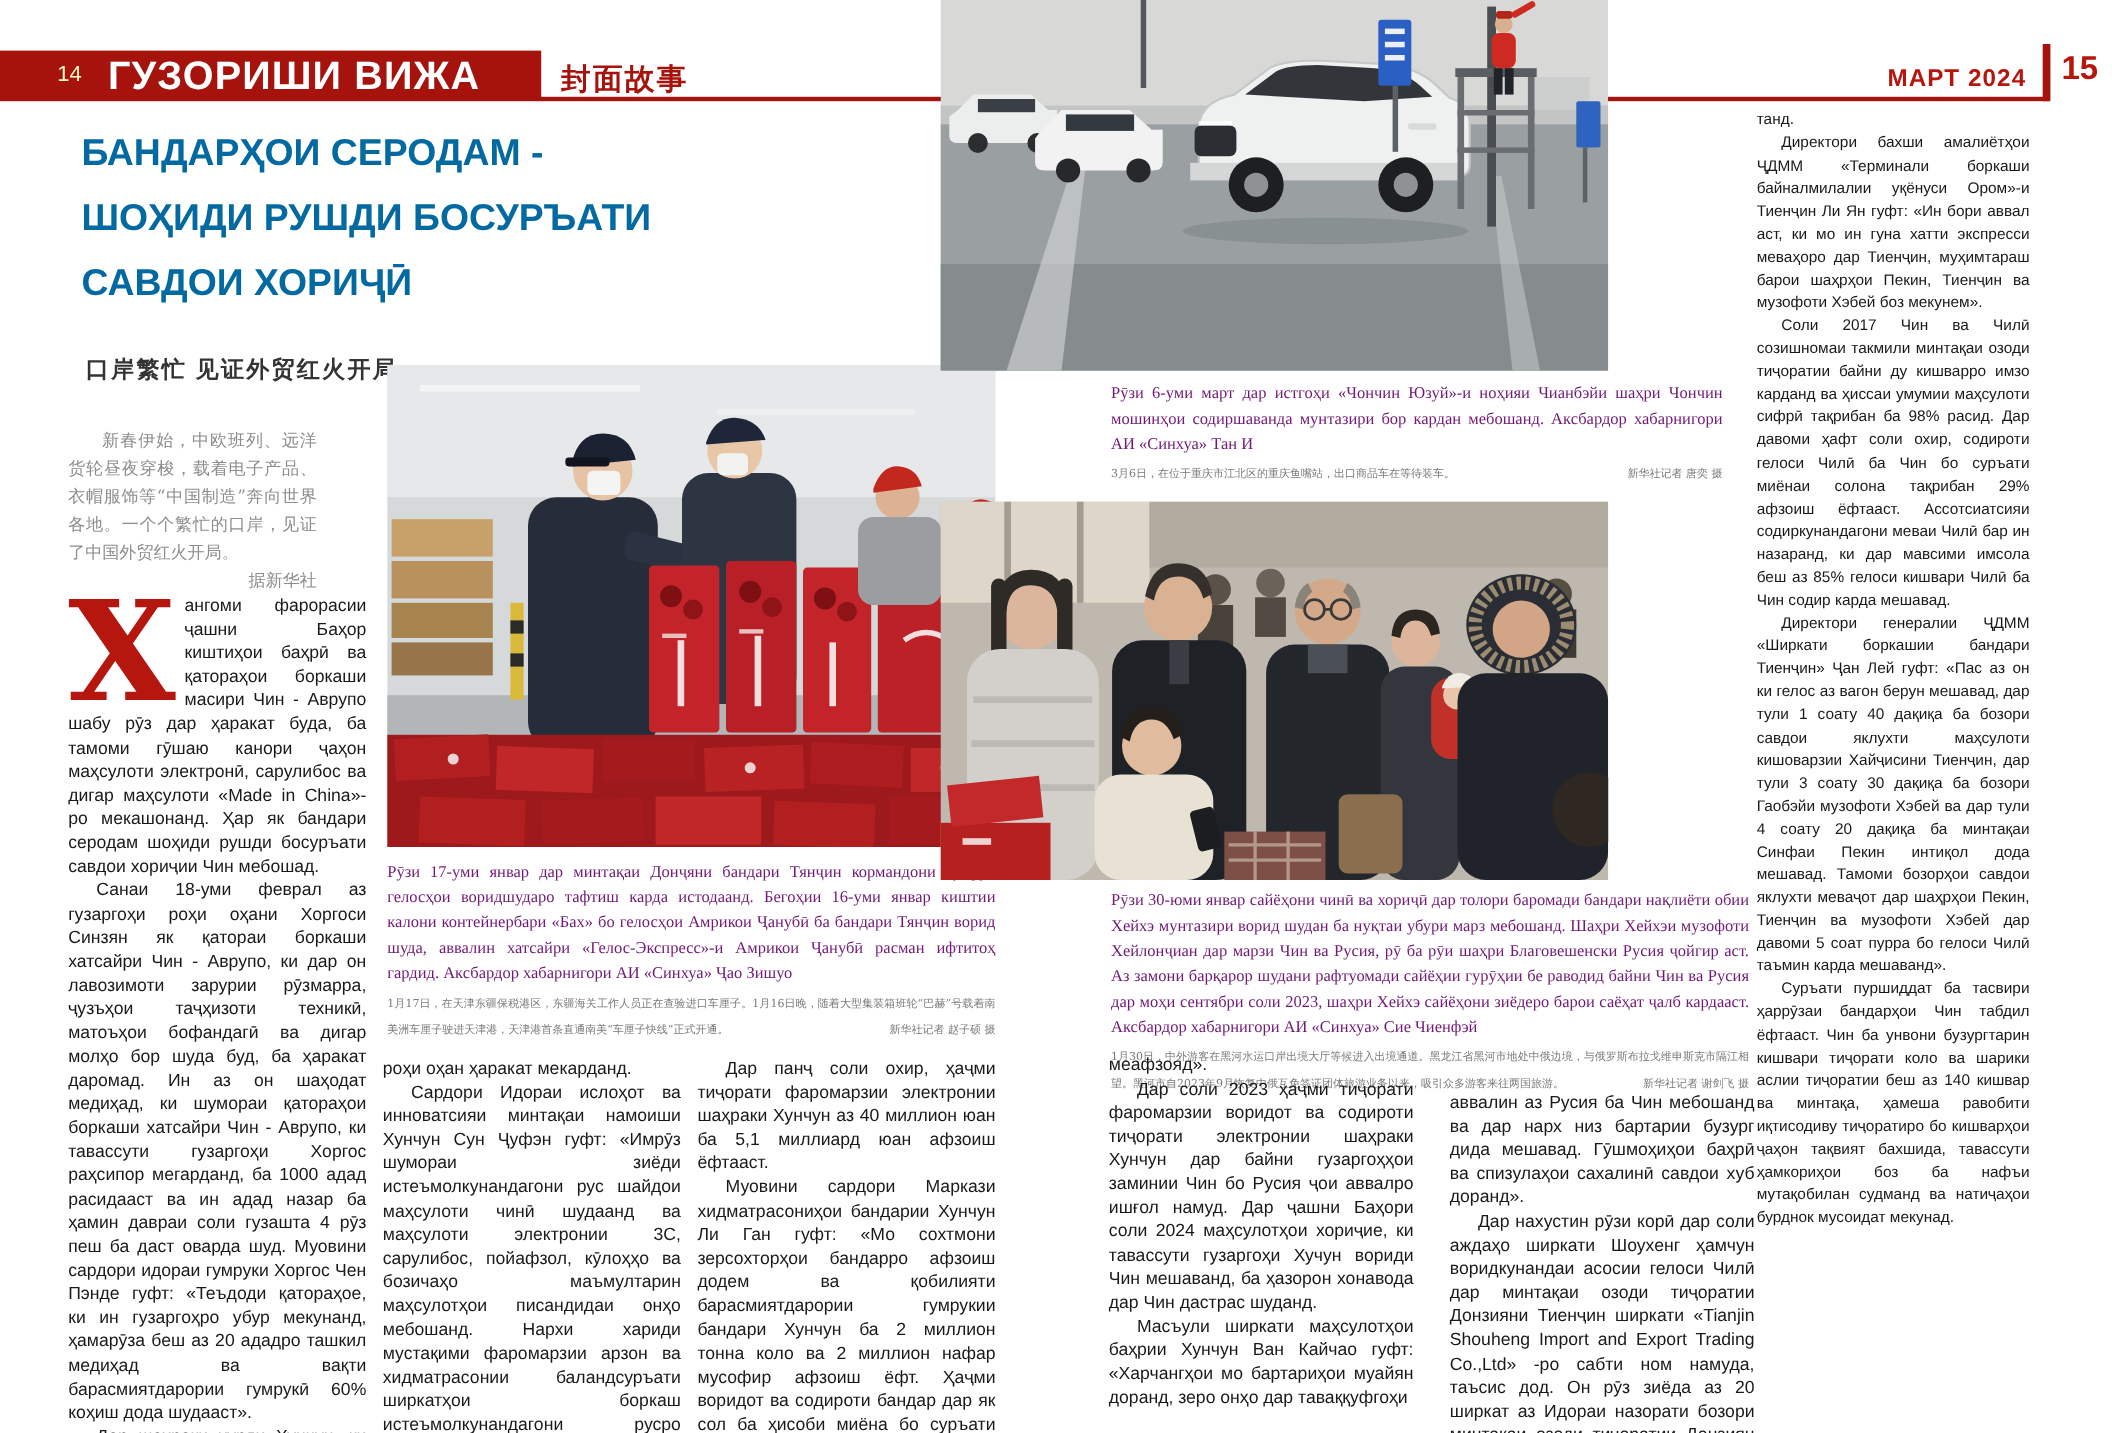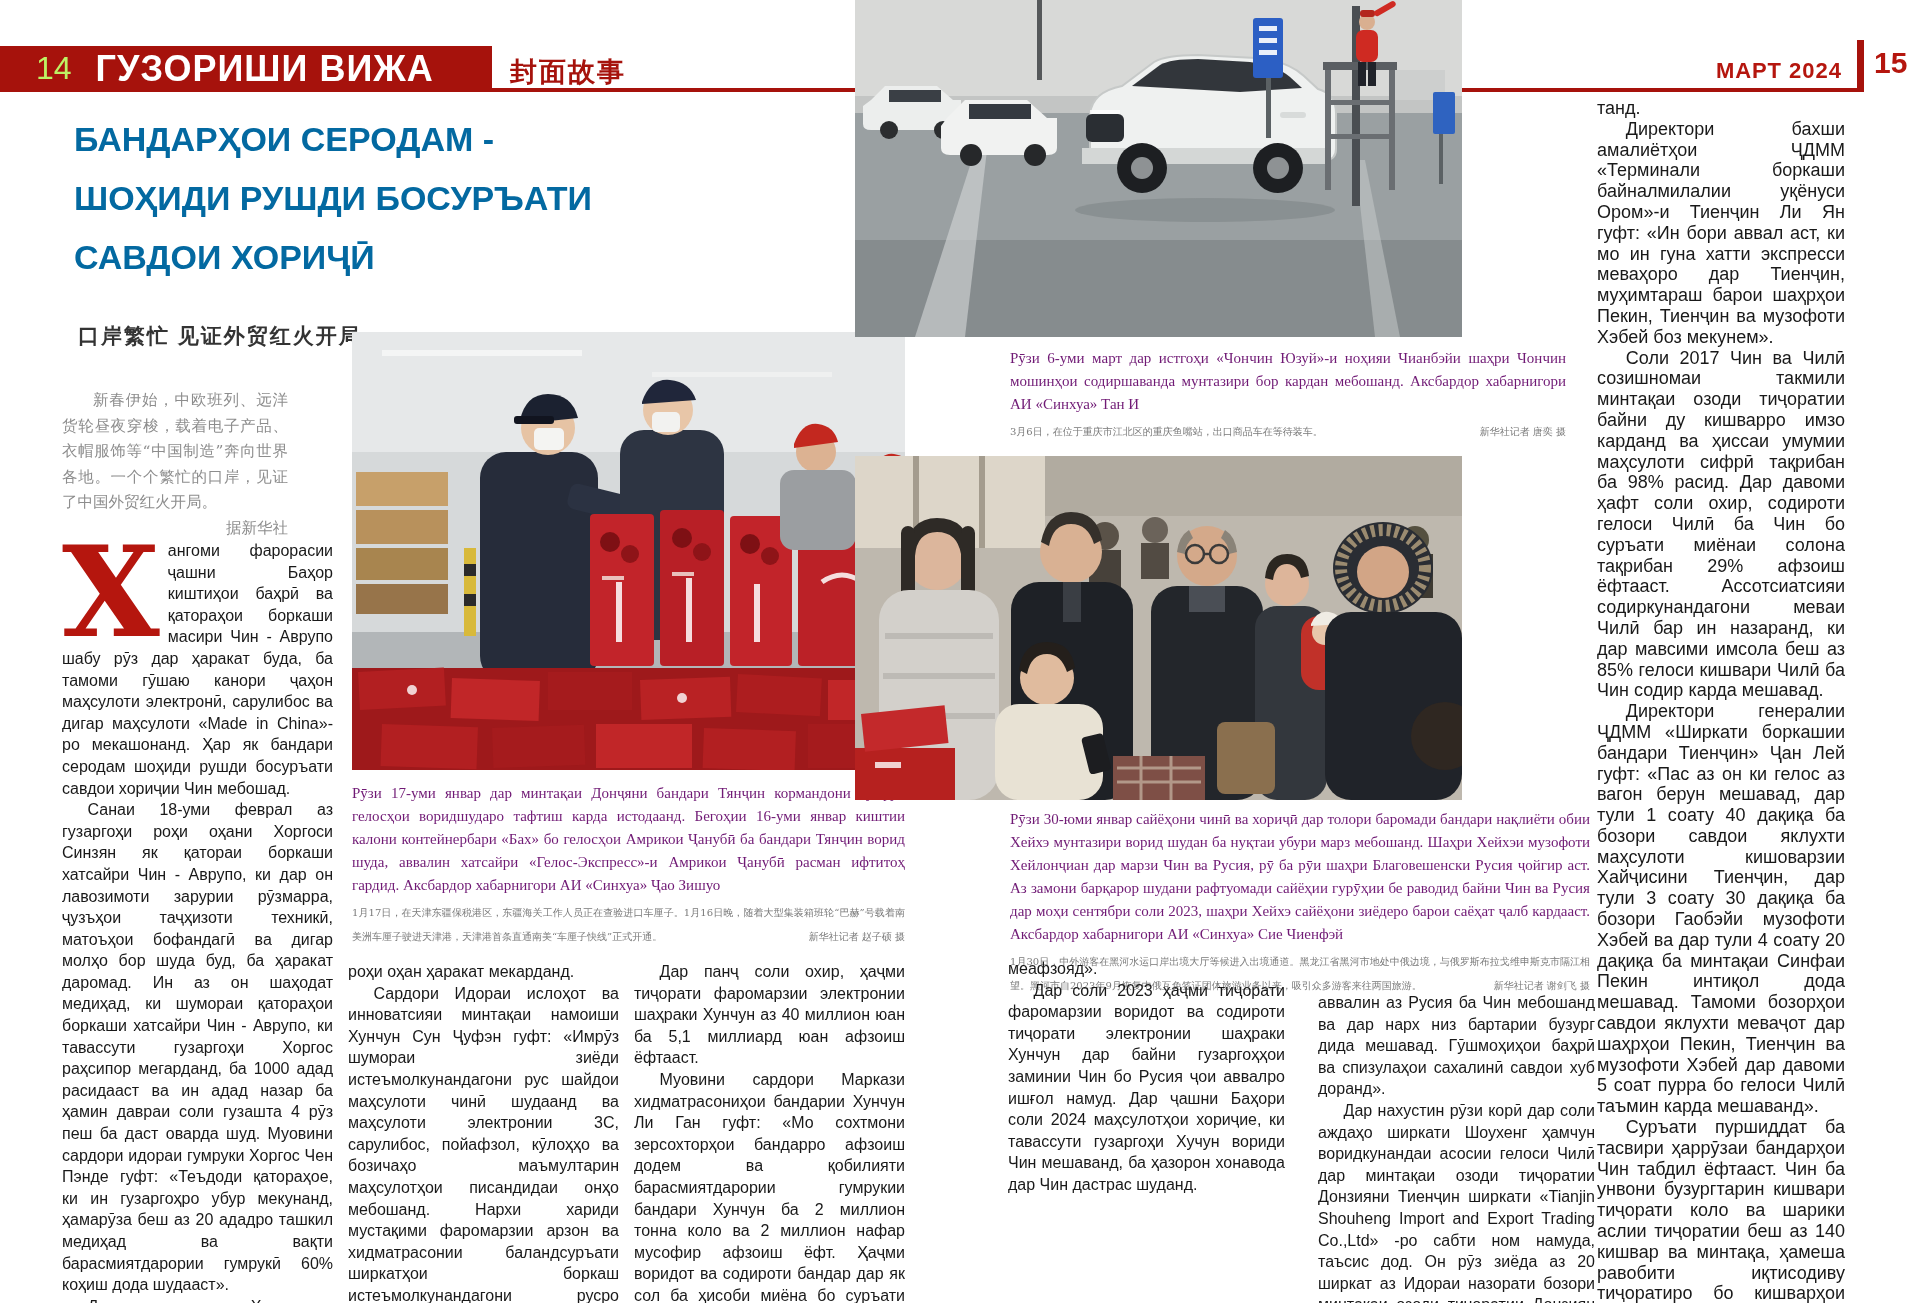--- a/index.html
+++ b/index.html
@@ -3,21 +3,21 @@
 <meta charset="utf-8">
 <style>
   html,body{margin:0;padding:0;}
   body{width:1920px;height:1303px;position:relative;background:#ffffff;
        font-family:"Liberation Sans",sans-serif;overflow:hidden;}
   .abs{position:absolute;}
 
   
   #masthead-box{left:0;top:46px;width:492px;height:45px;background:#a6120c;
     display:flex;align-items:center;}
-  #pageno-left{color:#bef264;font-size:32px;margin-left:36px;}
+  #pageno-left{color:#fef9c3;font-size:20px;margin-left:52px;}
   #section-title{color:#ffffff;font-size:36px;font-weight:bold;margin-left:24px;letter-spacing:1px;white-space:nowrap;}
   #section-zh{left:510px;top:54px;font-size:27px;font-weight:bold;color:#a6120c;letter-spacing:2px;}
   #rule{left:0;top:88px;width:1862px;height:4px;background:#a6120c;}
   #issue{left:1680px;top:58px;width:162px;text-align:right;color:#b5160e;
     font-size:22px;font-weight:bold;letter-spacing:1px;}
   #vbar{left:1857px;top:40px;width:7px;height:52px;background:#a6120c;}
   #pageno-right{left:1874px;top:46px;color:#b5160e;font-size:30px;font-weight:bold;}
 
   
   #headline{left:74px;top:110px;width:812px;font-size:34px;line-height:59px;
@@ -30,21 +30,21 @@
 
   
   .bodycol{font-size:16px;line-height:21.6px;color:#191919;text-align:justify;}
   .bodycol p{margin:0;text-indent:1.6em;}
   .bodycol p.noind{text-indent:0;}
   #col1{left:62px;top:540px;width:271px;height:762px;}
   #col2{left:348px;top:961px;width:271px;height:341px;}
   #col3{left:634px;top:961px;width:271px;height:341px;}
   #rcol1{left:1008px;top:958px;width:277px;height:345px;}
   #rcol2{left:1318px;top:992px;width:277px;height:345px;}
-  #rcol3{left:1597px;top:98px;width:248px;height:1170px;font-size:18px;line-height:20.8px;}
+  #rcol3{left:1597px;top:98px;width:248px;height:1170px;font-size:14px;line-height:20.8px;}
   .dropcap{float:left;font-family:"DejaVu Serif",serif;font-weight:bold;
     font-size:126px;line-height:95px;color:#b5160e;margin:5px 8px 0 0;}
 
   
   #photo-a{left:352px;top:332px;width:553px;height:438px;}
   #photo-b{left:855px;top:0;width:607px;height:337px;}
   #photo-c{left:855px;top:456px;width:607px;height:344px;}
   .photo svg{display:block;width:100%;height:100%;}
   #caption-left{left:352px;top:782px;width:553px;}
   #caption-r1{left:1010px;top:347px;width:556px;}
@@ -349,20 +349,21 @@
 </div>
 
 <div class="abs" id="caption-r2">
   <p class="cap-tj">Рӯзи 30-юми январ сайёҳони чинӣ ва хориҷӣ дар толори баромади бандари нақлиёти обии Хейхэ мунтазири ворид шудан ба нуқтаи убури марз мебошанд. Шаҳри Хейхэи музофоти Хейлонҷиан дар марзи Чин ва Русия, рӯ ба рӯи шаҳри Благовешенски Русия ҷойгир аст. Аз замони барқарор шудани рафтуомади сайёҳии гурӯҳии бе раводид байни Чин ва Русия дар моҳи сентябри соли 2023, шаҳри Хейхэ сайёҳони зиёдеро барои саёҳат ҷалб кардааст. Аксбардор хабарнигори АИ «Синхуа» Сие Чиенфэй</p>
   <p class="cap-zh"><span>1月30日，中外游客在黑河水运口岸出境大厅等候进入出境通道。黑龙江省黑河市地处中俄边境，与俄罗斯布拉戈维申斯克市隔江相望。黑河市自2023年9月恢复中俄互免签证团体旅游业务以来，吸引众多游客来往两国旅游。</span><span class="credit">新华社记者 谢剑飞 摄</span></p>
 </div>
 
 <div class="abs bodycol" id="rcol1">
   <p class="noind">меафзояд».</p>
   <p>Дар соли 2023 ҳаҷми тиҷорати фаромарзии воридот ва содироти тиҷорати электронии шаҳраки Хунчун дар байни гузаргоҳҳои заминии Чин бо Русия ҷои аввалро ишғол намуд. Дар ҷашни Баҳори соли 2024 маҳсулотҳои хориҷие, ки тавассути гузаргоҳи Хучун вориди Чин мешаванд, ба ҳазорон хонавода дар Чин дастрас шуданд.</p>
+  <p>Масъули ширкати маҳсулотҳои баҳрии Хунчун Ван Кайчао гуфт: «Харчангҳои мо бартариҳои муайян доранд, зеро онҳо дар таваққуфгоҳи</p>
 </div>
 
 <div class="abs bodycol" id="rcol2">
   <p class="noind">аввалин аз Русия ба Чин мебошанд ва дар нарх низ бартарии бузург дида мешавад. Гӯшмоҳиҳои баҳрӣ ва спизулаҳои сахалинӣ савдои хуб доранд».</p>
   <p>Дар нахустин рӯзи корӣ дар соли аждаҳо ширкати Шоухенг ҳамчун воридкунандаи асосии гелоси Чилӣ дар минтақаи озоди тиҷоратии Донзияни Тиенҷин ширкати «Tianjin Shouheng Import and Export Trading Co.,Ltd» -ро сабти ном намуда, таъсис дод. Он рӯз зиёда аз 20 ширкат аз Идораи назорати бозори минтақаи озоди тиҷоратии Донзиян иҷозатномаи савдо гириф-</p>
 </div>
 
 <div class="abs bodycol" id="rcol3">
   <p class="noind">танд.</p>
   <p>Директори бахши амалиётҳои ҶДММ «Терминали боркаши байналмилалии уқёнуси Ором»-и Тиенҷин Ли Ян гуфт: «Ин бори аввал аст, ки мо ин гуна хатти экспресси меваҳоро дар Тиенҷин, муҳимтараш барои шаҳрҳои Пекин, Тиенҷин ва музофоти Хэбей боз мекунем».</p>

